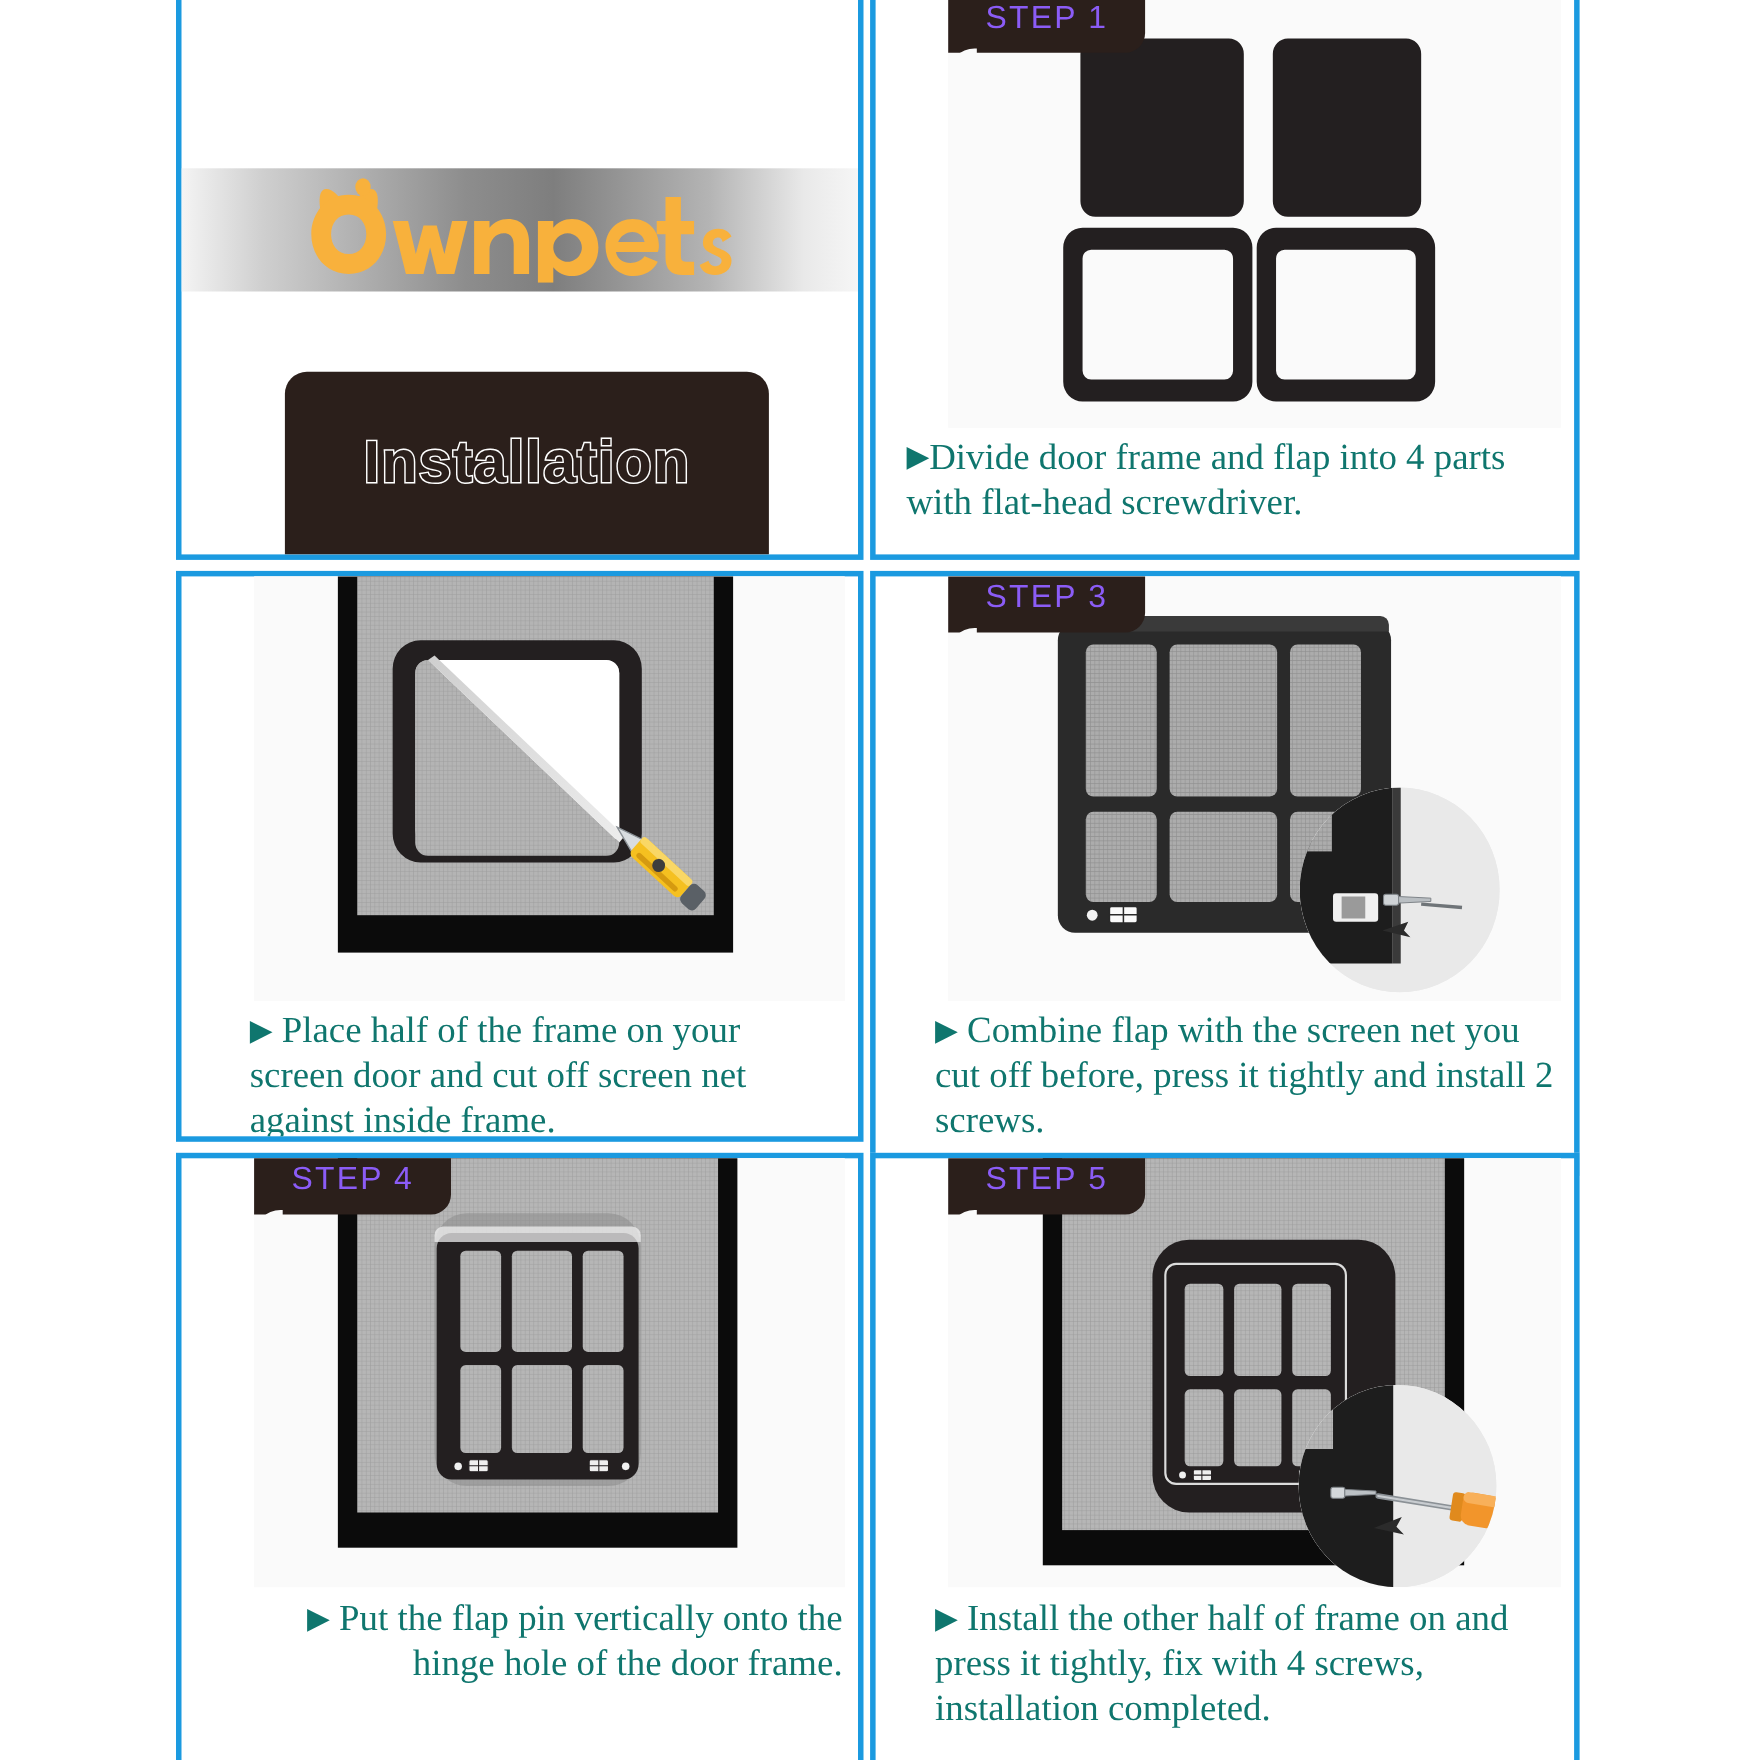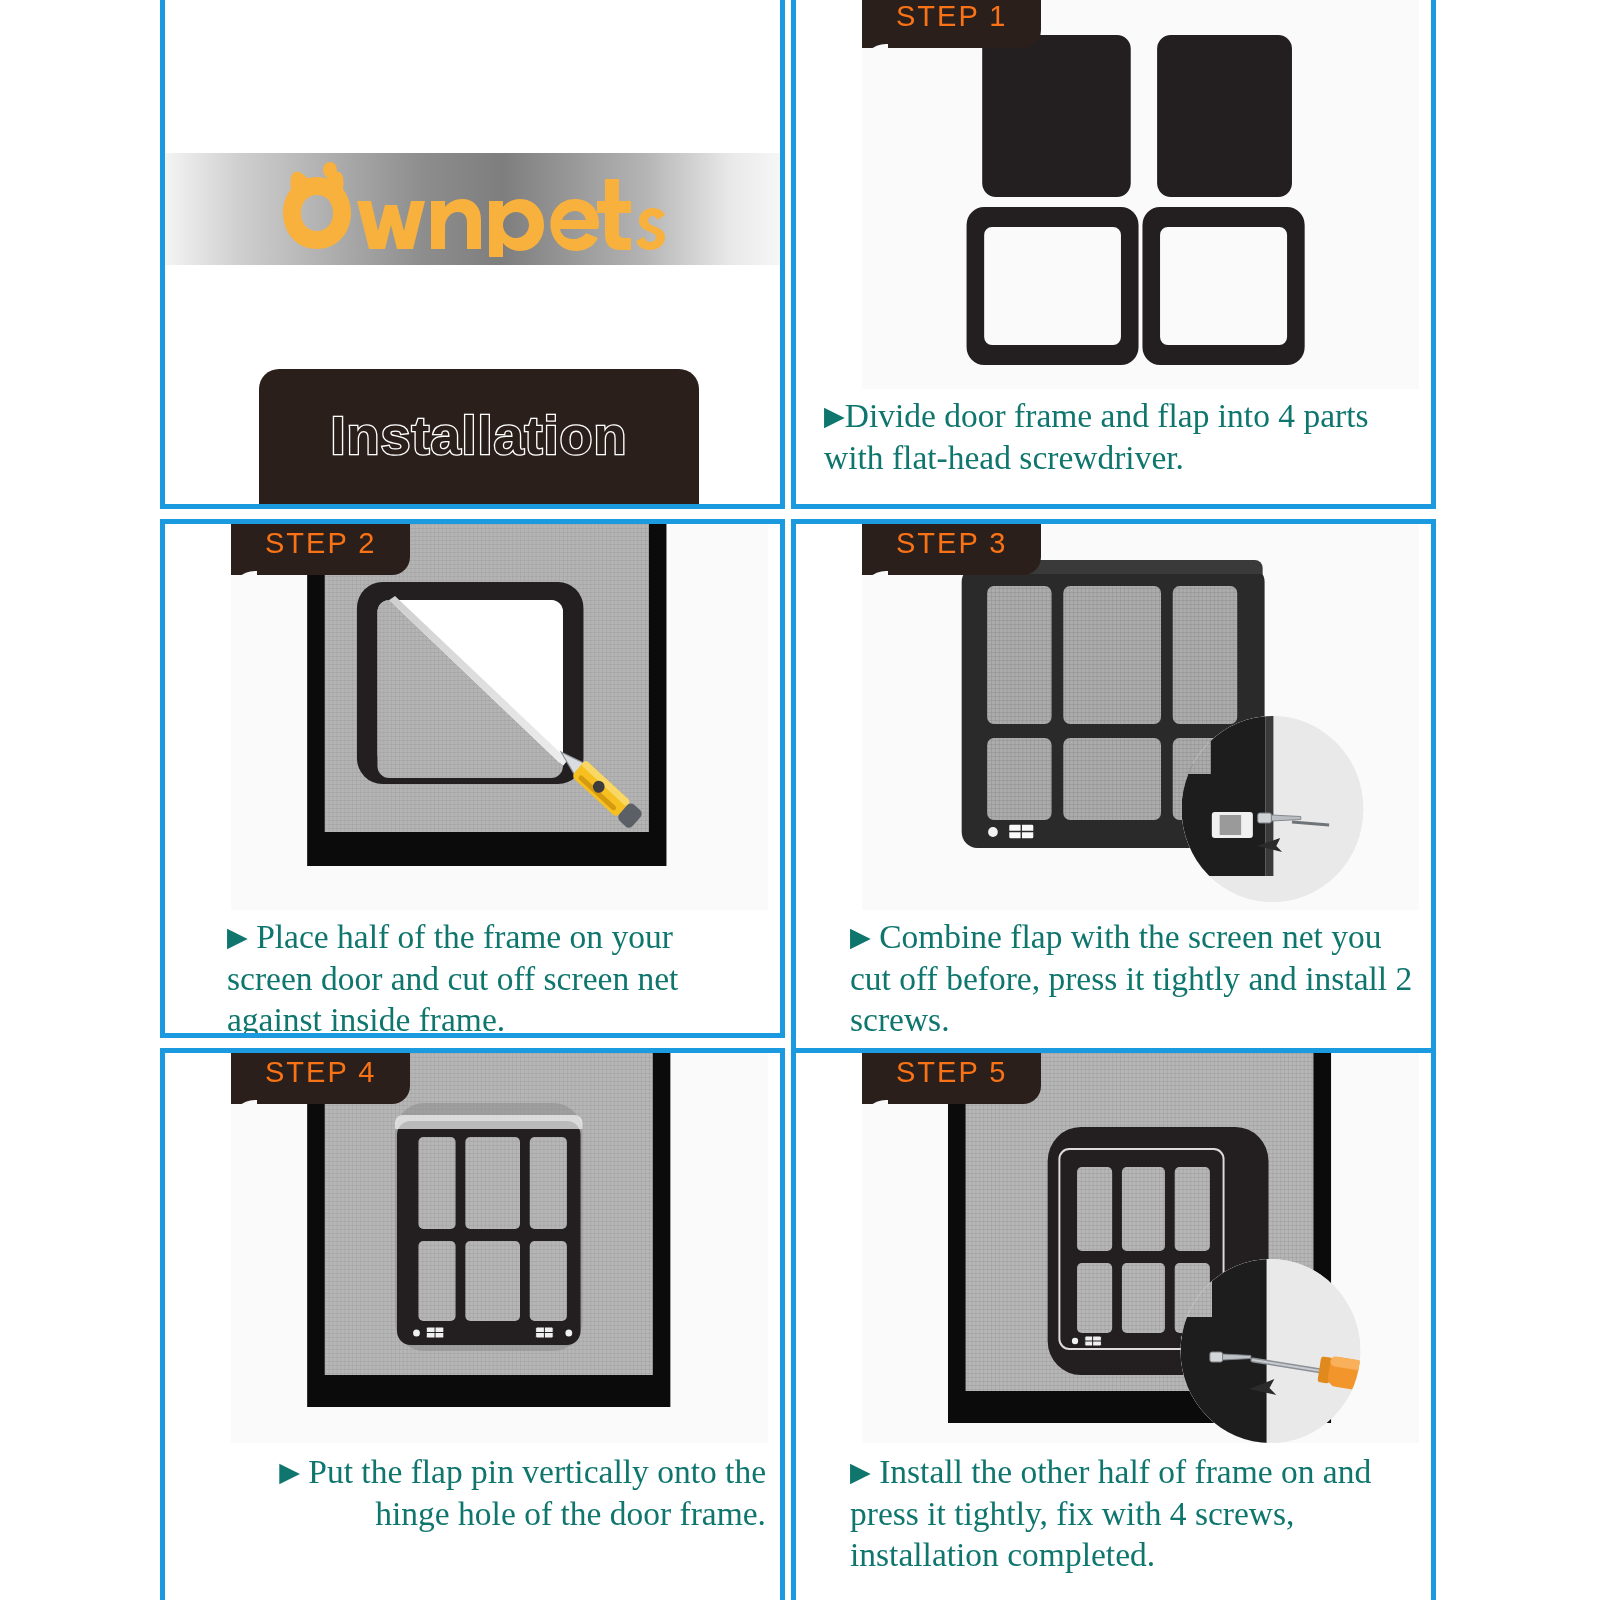--- a/index.html
+++ b/index.html
@@ -16,29 +16,29 @@
   .c-s3    {left:791px;  top:519px;   width:645px; height:550px;}
   .c-s4    {left:160px;  top:1048px;  width:625px; height:570px;}
   .c-s5    {left:791px;  top:1048px;  width:645px; height:570px;}
 
   
   .silverbar{position:absolute;left:0;top:156px;width:100%;height:112px;
     background:linear-gradient(90deg,#f4f4f4 0%,#cfcfcf 12%,#8d8d8d 42%,#7e7e7e 55%,#b4b4b4 78%,#e9e9e9 92%,#f6f6f6 100%);}
   .logo{position:absolute;left:0;top:156px;width:100%;height:112px;display:flex;align-items:center;justify-content:center;}
   .logo svg{display:block;}
 
-  .install-banner{position:absolute;left:94px;bottom:0;width:440px;height:135px;
+  .install-banner{position:absolute;left:94px;bottom:0;width:440px;height:166px;
     background:#2b1f1b;border-radius:20px 20px 0 0;display:flex;align-items:center;justify-content:center;}
   .install-banner svg{display:block;}
 
   
   .ribbon{position:absolute;left:66px;top:-8px;height:55px;background:#2b1f1b;
     border-radius:0 0 18px 0;display:flex;align-items:center;justify-content:center;
     padding:0 34px 4px 34px;z-index:6;}
-  .ribbon span{color:#f97316;font-size:29px;letter-spacing:2.0px;font-family:"Liberation Sans",sans-serif;}
+  .ribbon span{color:#8b5cf6;font-size:29px;letter-spacing:2.0px;font-family:"Liberation Sans",sans-serif;}
   .ribbon::after{content:"";position:absolute;left:0;bottom:-22px;width:26px;height:26px;
     background:#fafafa;border-top-left-radius:24px;}
 
   
   .fig{position:absolute;left:66px;top:-8px;right:12px;background:#fafafa;overflow:hidden;}
   .c-s1 .fig{height:400px;}
   .c-s2 .fig{height:394px;}
   .c-s3 .fig{height:394px;}
   .c-s4 .fig{height:398px;}
   .c-s5 .fig{height:398px;}
@@ -156,23 +156,20 @@
         <g transform="translate(338,236) rotate(42)">
           <path d="M0 0 L30 -9 L30 9 Z" fill="#d9dde0" stroke="#8b9196" stroke-width="1.2"></path>
           <rect x="24" y="-11" width="62" height="22" rx="5" fill="#f5c020"></rect>
           <rect x="24" y="-11" width="62" height="7" rx="3" fill="#f9d765"></rect>
           <rect x="30" y="3" width="50" height="5" rx="2.5" fill="#d59a10"></rect>
           <circle cx="52" cy="0" r="6" fill="#3d3d3d"></circle>
           <rect x="86" y="-11" width="18" height="22" rx="5" fill="#5a6066"></rect>
         </g>
       </svg>
     </div>
-    <div class="ribbon">
-      <span>STEP 2</span>
-    </div>
     <div class="cap"><span class="tri">▶</span> <span>Place half of the frame on your screen door and cut off screen net against inside frame.</span></div>
   </div>
 
   <div class="cell c-s3">
     <div class="fig">
       <svg viewBox="0 0 570 394" preserveAspectRatio="none">
         <defs>
           <pattern id="mesh3" width="4" height="4" patternUnits="userSpaceOnUse">
             <rect width="4" height="4" fill="#acacac"></rect>
             <path d="M0 0 H4 M0 0 V4" stroke="#8f8f8f" stroke-width="1"></path>

